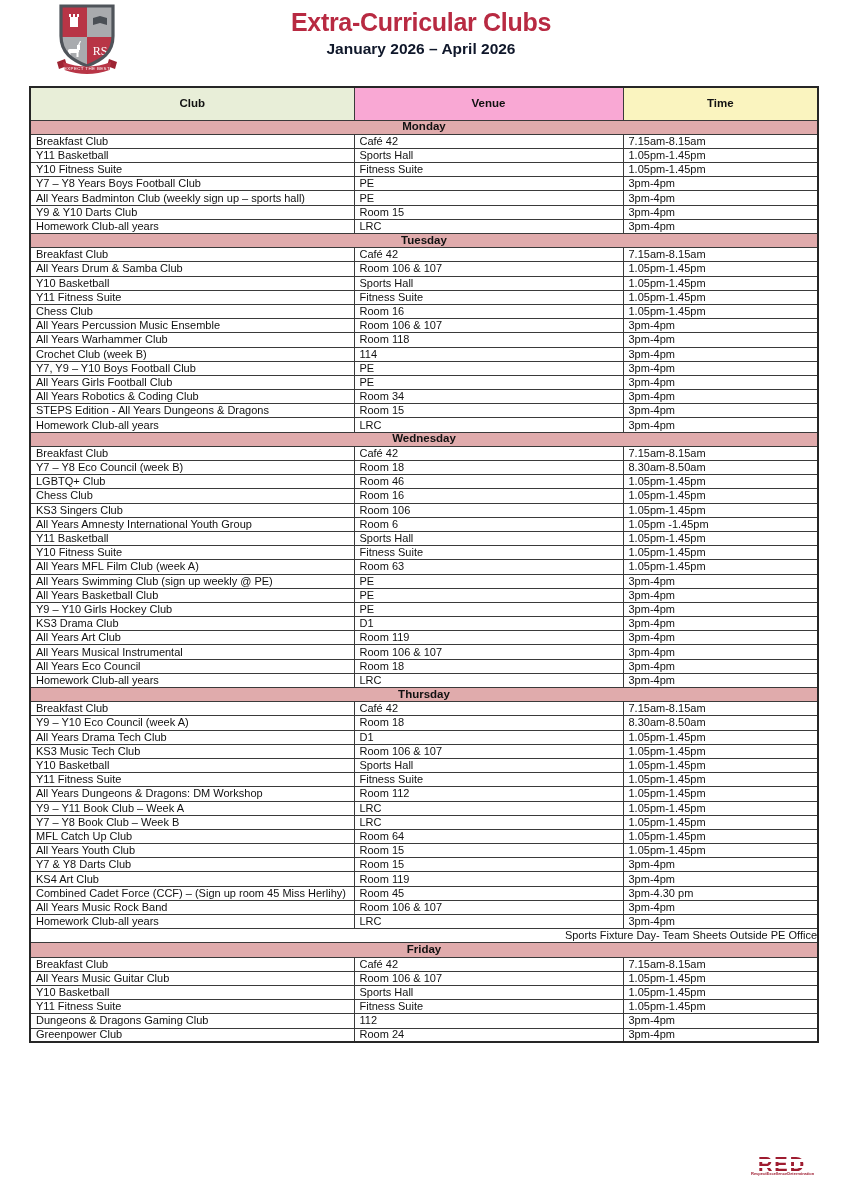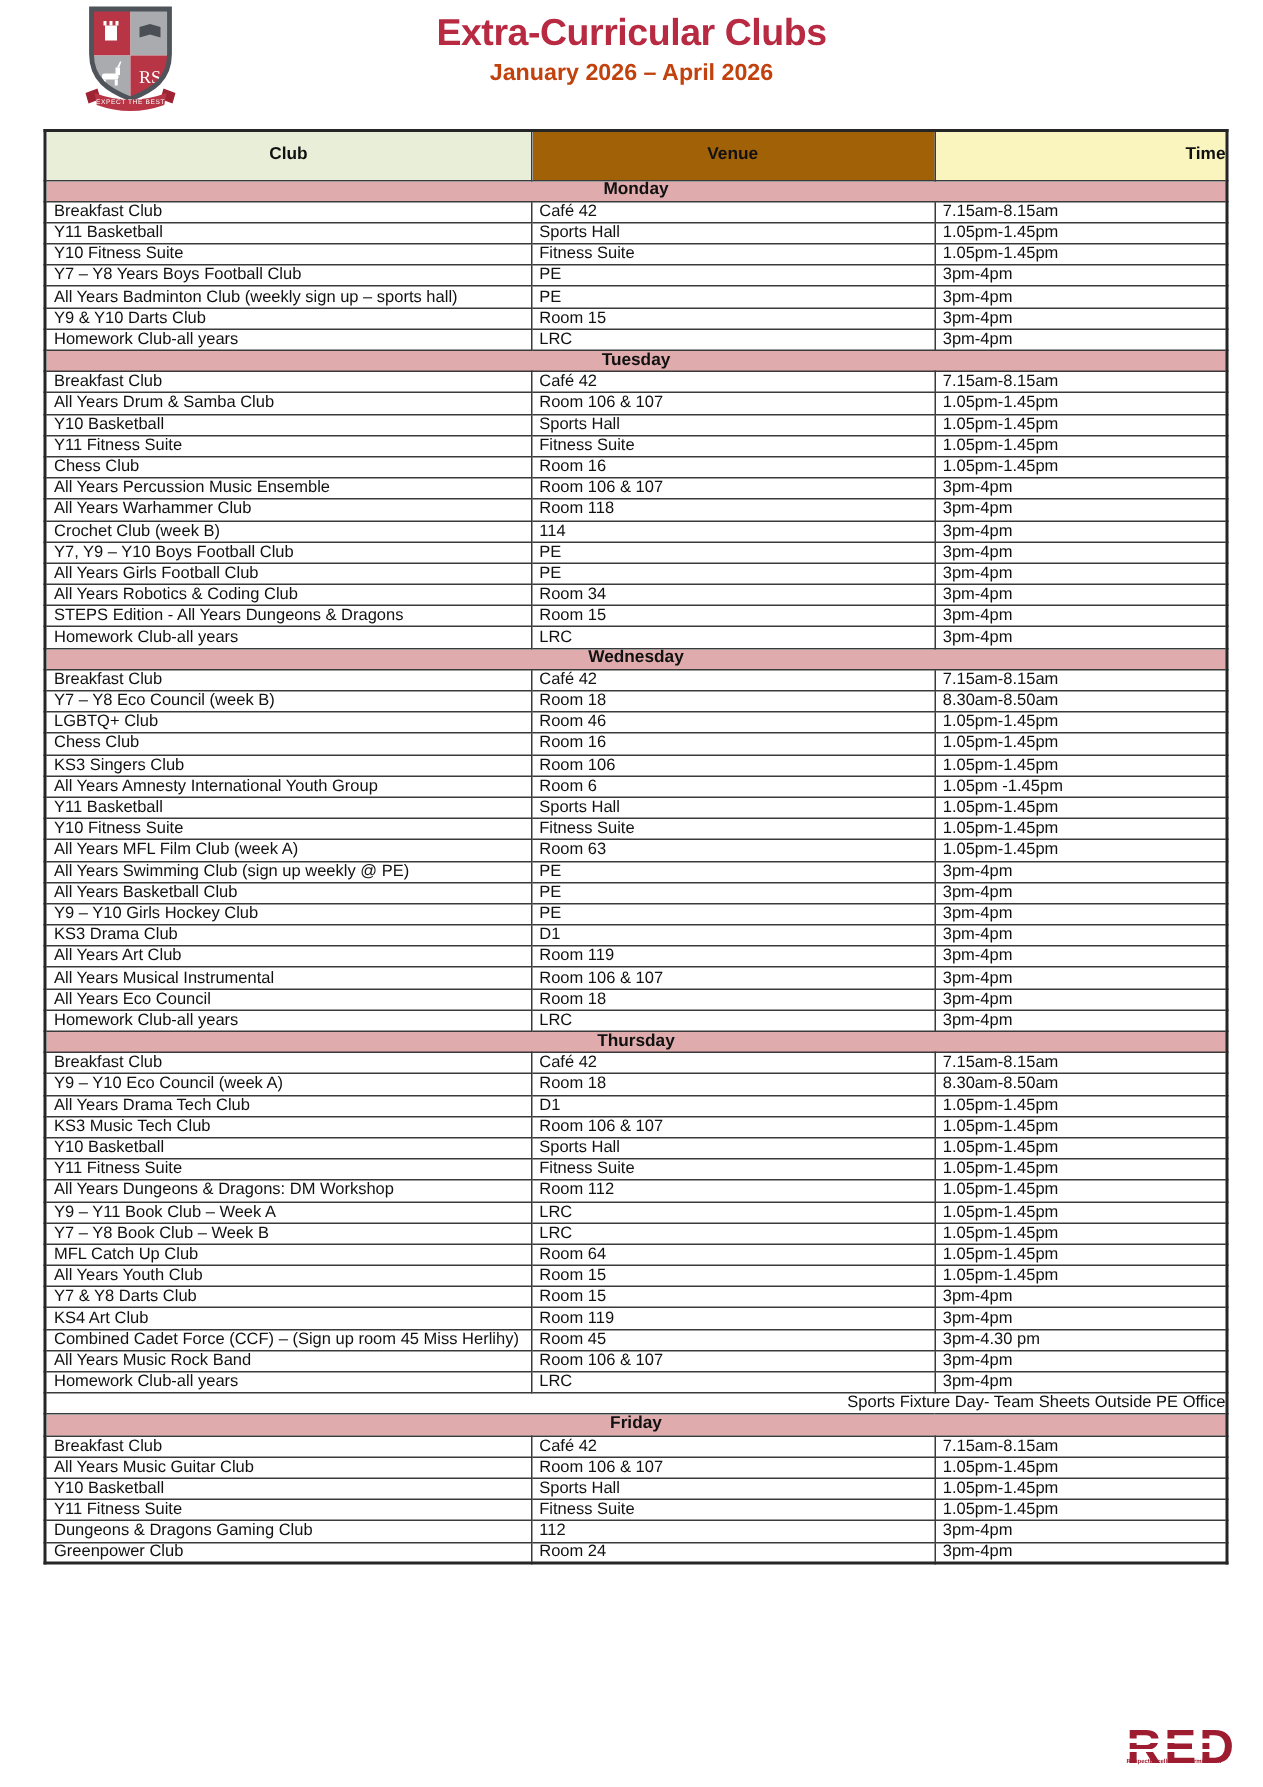--- a/index.html
+++ b/index.html
@@ -21,21 +21,21 @@
     margin-top: 8px;
     font-size: 25px;
     font-weight: bold;
     color: #b82a42;
     letter-spacing: -0.3px;
   }
   .doc-subtitle {
     margin-top: 3px;
     font-size: 15.5px;
     font-weight: bold;
-    color: #c2410c;
+    color: #0f172a;
   }
 
   
   table.schedule {
     position: absolute;
     left: 29px;
     top: 86px;
     width: 788px;
     border-collapse: collapse;
     table-layout: fixed;
@@ -56,22 +56,22 @@
     line-height: 1;
   }
   .schedule td {
     height: 14.2px;
     line-height: 1;
     padding: 0 3px 0 5px;
     text-align: left;
     background: #ffffff;
   }
   th.th-club  { background: #e8eed8; }
-  th.th-venue { background: #a16207; margin-left: 20px; }
-  th.th-time  { background: #faf4bf; text-align: right; }
+  th.th-venue { background: #f9a8d4; margin-left: 20px; }
+  th.th-time  { background: #faf4bf; }
   tr.day-row td {
     background: #e0abac;
     font-weight: bold;
     font-size: 11.5px;
     text-align: center;
     padding: 0;
   }
   tr.note-row td {
     background: #ffffff;
     text-align: right;
@@ -82,21 +82,21 @@
   .red-logo {
     position: absolute;
     right: 29px;
     bottom: 15px;
     width: 62px;
     text-align: center;
   }
   .red-logo-text {
     position: relative;
     display: block;
-    font-size: 32px;
+    font-size: 20px;
     line-height: 22px;
     font-weight: 800;
     color: #9e1c30;
     letter-spacing: 2px;
     font-family: "Liberation Sans", sans-serif;
   }
   .red-logo-text::after {
     content: "";
     position: absolute;
     left: 0; right: 0; top: 6px; height: 3px;

